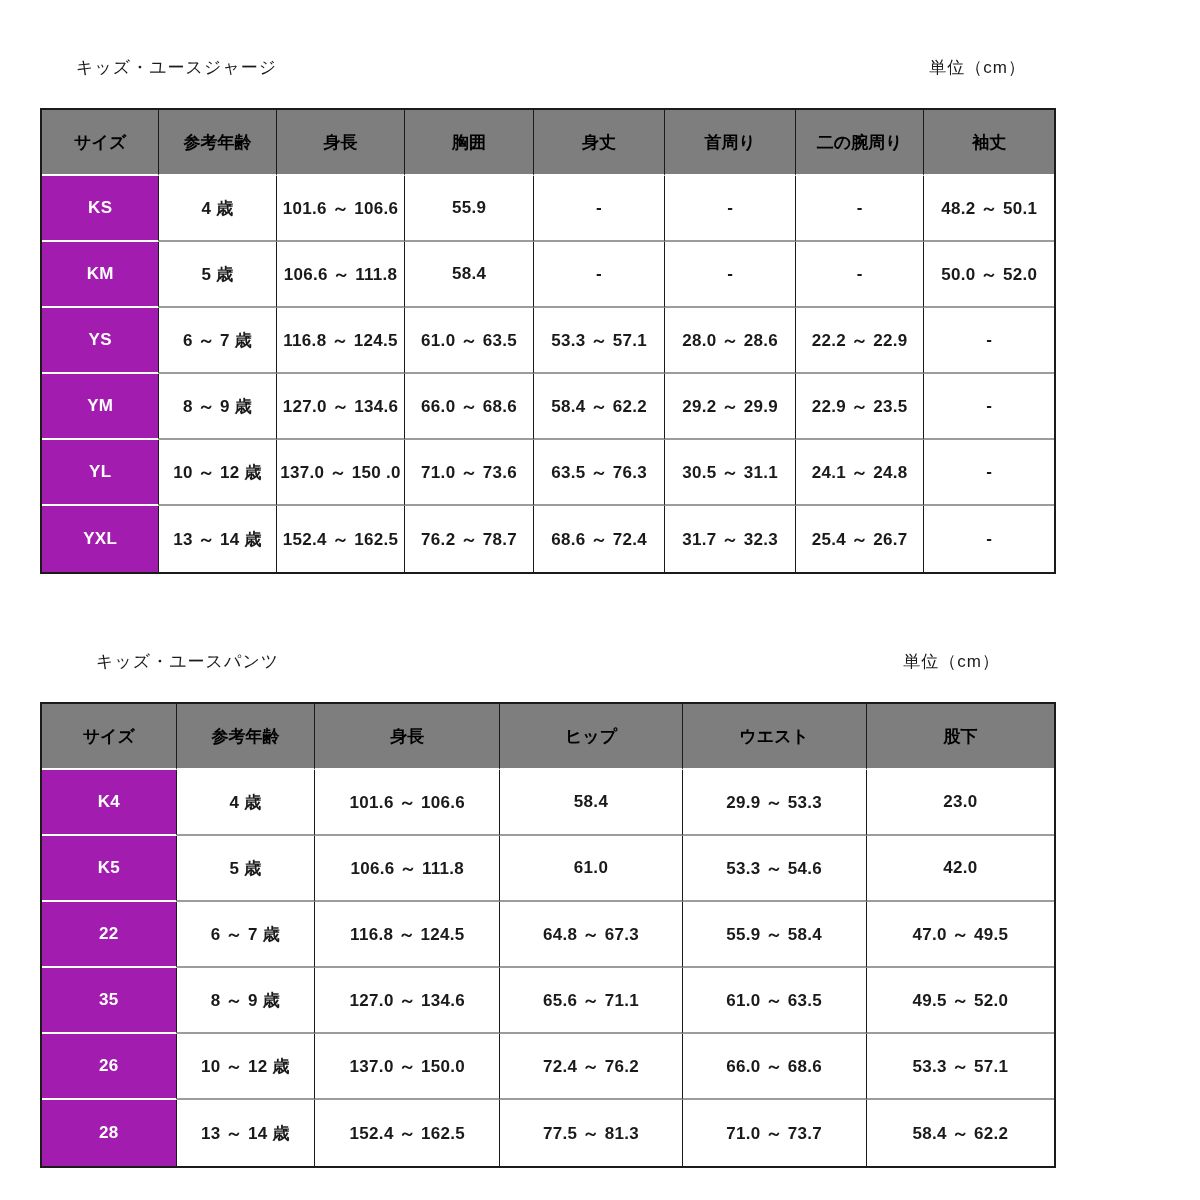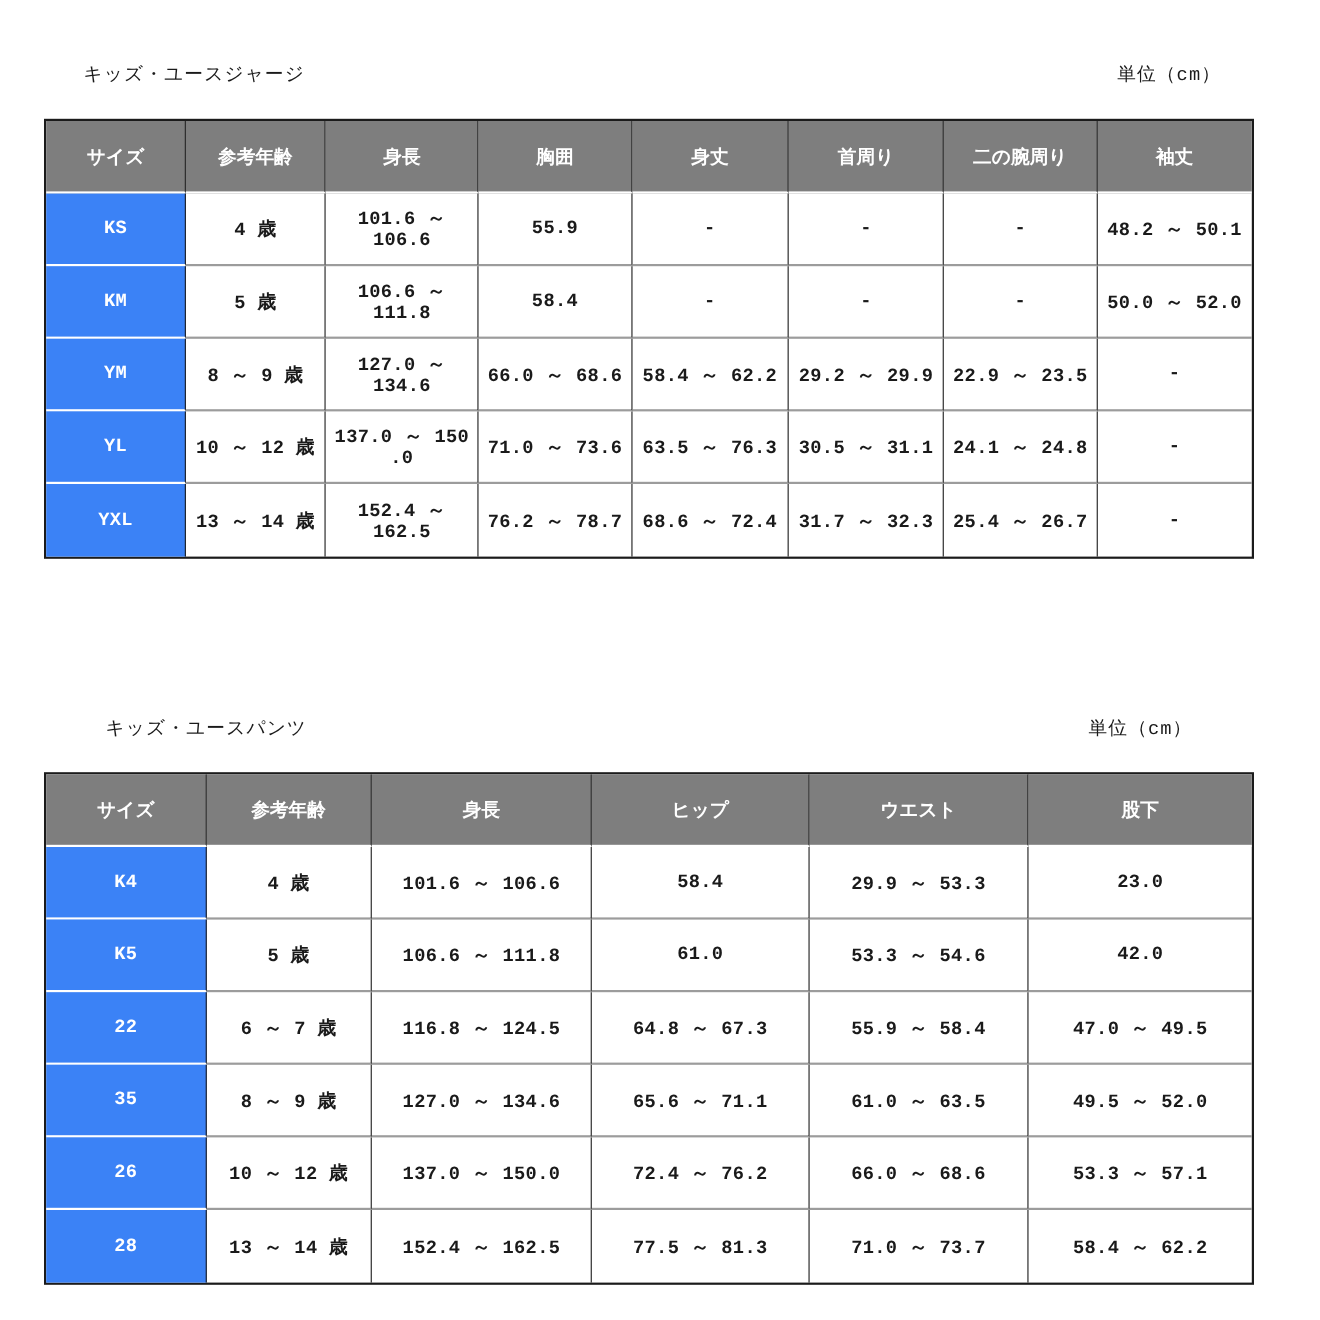--- a/index.html
+++ b/index.html
@@ -12,22 +12,21 @@
   .sheet {
     position: relative;
     width: 1200px;
     height: 1200px;
     background: #ffffff;
     overflow: hidden;
   }
   .block {
     position: absolute;
     left: 40px;
-    width: 1100px;
-    font-family: Liberation Mono, monospace;
+    width: 1016px;
   }
   .block-1 { top: 56px; }
   .block-2 { top: 650px; }
   .caption-row {
     display: flex;
     justify-content: space-between;
     align-items: baseline;
     height: 24px;
     font-size: 17px;
   }
@@ -55,27 +54,27 @@
     padding: 0;
     font-size: 17px;
     border-right: 1px solid #1b1b1b;
     border-bottom: 2px solid #9c9c9c;
   }
   .size-table th:last-child,
   .size-table td:last-child { border-right: none; }
   .size-table tr:last-child td { border-bottom: none; }
   .size-table th {
     background: #7e7e7e;
-    color: #ffffff;
+    color: #000000;
     font-weight: bold;
     border-bottom: 2px solid #ffffff;
   }
   .size-table td { font-weight: 600; letter-spacing: 0.3px; }
   .size-table td.size-col {
-    background: #3b82f6;
+    background: #a21caf;
     color: #ffffff;
     font-weight: bold;
     border-bottom: 2px solid #ffffff;
   }
   .size-table tr:last-child td.size-col { border-bottom: none; }
 </style>
 </head>
 <body>
 
 <div class="sheet">
@@ -123,20 +122,30 @@
             <td class="size-col">KM</td>
             <td>5 歳</td>
             <td>106.6 ～ 111.8</td>
             <td>58.4</td>
             <td>-</td>
             <td>-</td>
             <td>-</td>
             <td>50.0 ～ 52.0</td>
           </tr>
           <tr>
+            <td class="size-col">YS</td>
+            <td>6 ～ 7 歳</td>
+            <td>116.8 ～ 124.5</td>
+            <td>61.0 ～ 63.5</td>
+            <td>53.3 ～ 57.1</td>
+            <td>28.0 ～ 28.6</td>
+            <td>22.2 ～ 22.9</td>
+            <td>-</td>
+          </tr>
+          <tr>
             <td class="size-col">YM</td>
             <td>8 ～ 9 歳</td>
             <td>127.0 ～ 134.6</td>
             <td>66.0 ～ 68.6</td>
             <td>58.4 ～ 62.2</td>
             <td>29.2 ～ 29.9</td>
             <td>22.9 ～ 23.5</td>
             <td>-</td>
           </tr>
           <tr>

